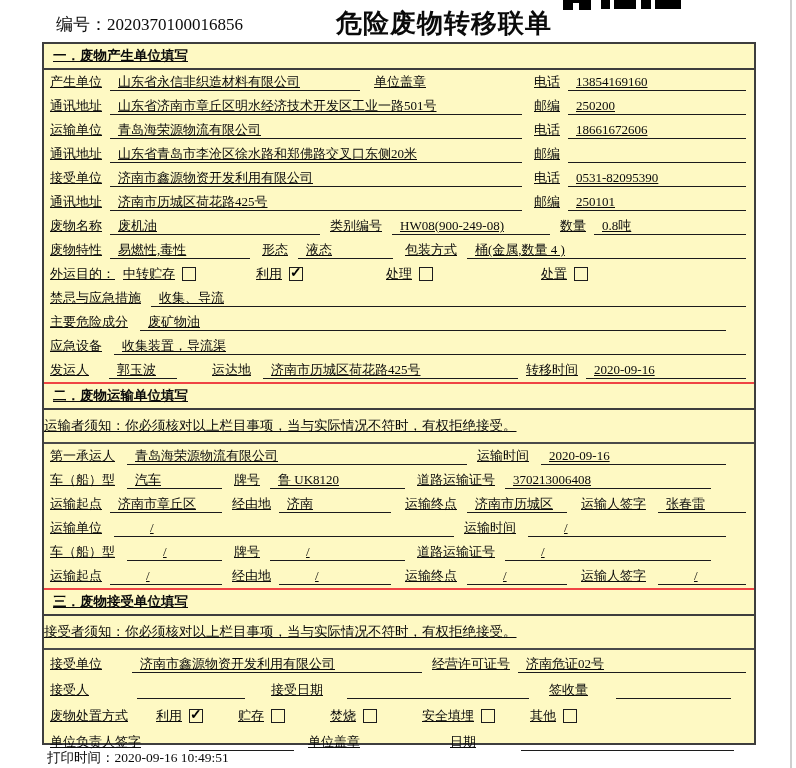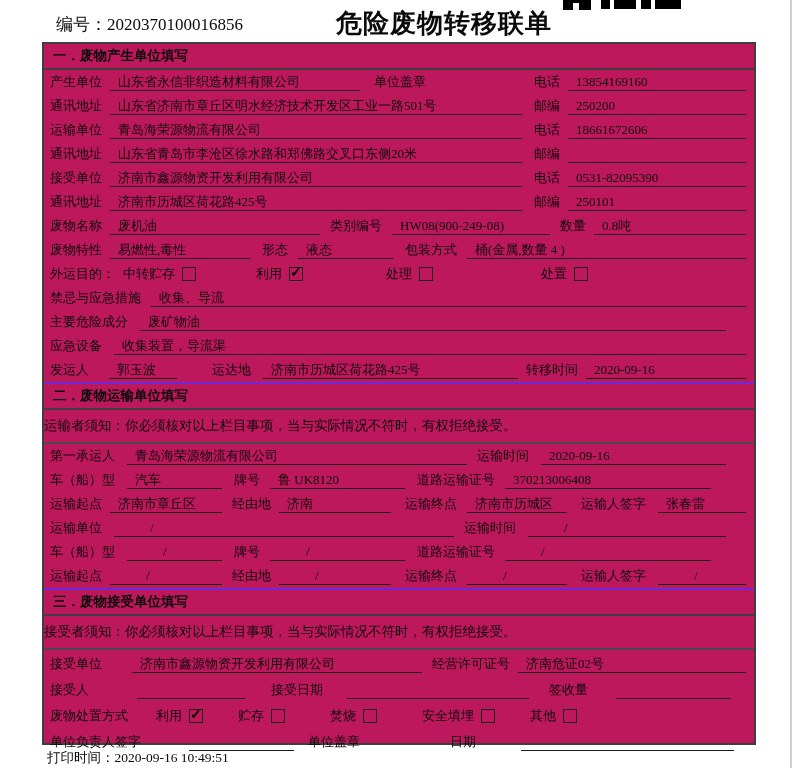--- a/index.html
+++ b/index.html
@@ -12,25 +12,25 @@
   .doc-number{position:absolute;left:36px;top:13px;font-size:17px;white-space:nowrap;margin-left:20px;}
   .doc-title{position:absolute;left:336px;top:6px;font-size:26px;font-weight:bold;
     font-family:"Liberation Sans","DejaVu Sans",sans-serif;letter-spacing:1px;white-space:nowrap;}
   
   .qr-frag{position:absolute;left:563px;top:0;width:118px;height:10px;}
   .qr-frag i{position:absolute;top:0;background:#000;display:block;}
   
   .page-edge{position:absolute;left:790px;top:0;width:2px;height:768px;background:#cfcfcf;}
   
   .form-table{position:absolute;left:42px;top:42px;width:714px;height:703px;
-    border:2px solid #3e3e3e;box-sizing:border-box;background:#be185d;}
+    border:2px solid #3e3e3e;box-sizing:border-box;background:#fef9c3;text-decoration:underline;}
   .sec-header{height:24px;display:flex;align-items:center;padding-left:9px;
     font-weight:bold;font-size:13.5px;border-bottom:2px solid #3e3e3e;
     font-family:"Liberation Sans","DejaVu Sans",sans-serif;}
-  .sec-header.mid{border-top:2px solid #6d28d9;}
+  .sec-header.mid{border-top:2px solid #ef4444;}
   .notice-row{height:32px;display:flex;align-items:center;padding-left:0;
     border-bottom:2px solid #4a4a4a;font-size:13.5px;}
   .row{display:flex;align-items:flex-end;height:24px;padding:0 8px 3px 6px;
     font-size:13px;box-sizing:border-box;}
   .row.tall{height:26px;}
   .lbl{white-space:nowrap;flex:0 0 auto;}
   .uv{display:inline-block;border-bottom:1.4px solid #1c1c1c;min-height:16px;
     padding:0 4px 0 8px;white-space:nowrap;box-sizing:border-box;line-height:16px;}
   .grow{flex:1 1 auto;}
   .rgroup{display:flex;flex:0 0 212px;align-items:flex-end;margin-left:auto;}

